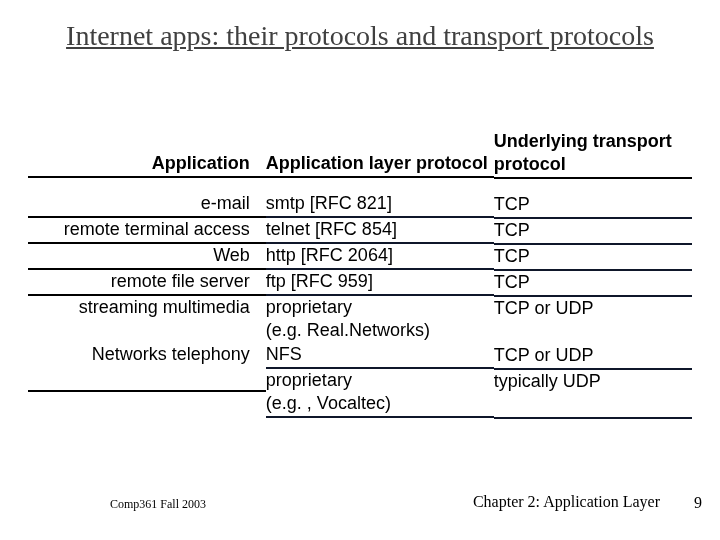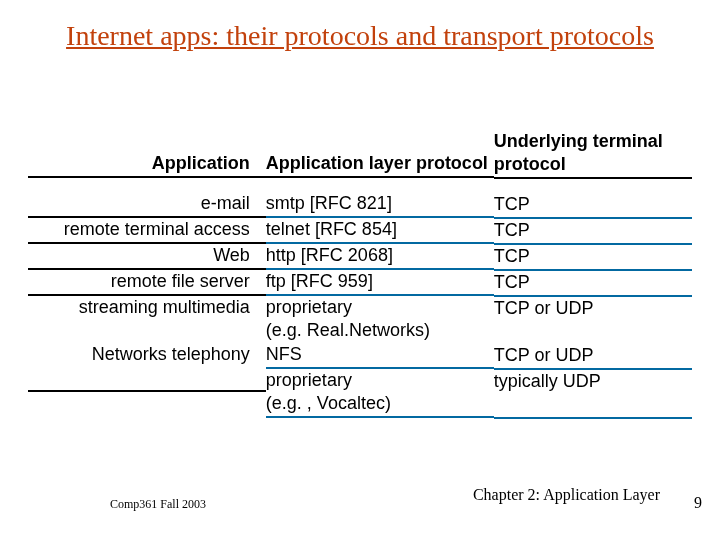--- a/index.html
+++ b/index.html
@@ -21,21 +21,21 @@
   .title {
     position: absolute;
     top: 18px;
     left: 50px;
     right: 50px;
     text-align: center;
     font-family: 'Comic Sans MS', 'Comic Sans', cursive, Georgia, serif;
     font-size: 28px;
     line-height: 1.25;
     text-decoration: underline;
-    color: #c2410c;
+    color: #404040;
   }
   .cols {
     position: absolute;
     top: 130px;
     left: 28px;
     right: 28px;
     display: flex;
     flex-direction: row;
     font-family: Arial, Helvetica, sans-serif;
     font-size: 18px;
@@ -55,39 +55,39 @@
     margin-bottom: 14px;
     min-height: 44px;
     display: flex;
     flex-direction: column;
     justify-content: flex-end;
   }
   .col.app .hdr { text-align: right; padding-right: 16px; }
   .rows { display: flex; flex-direction: column; }
   .cell {
     min-height: 23px;
-    border-bottom: 2px solid #0369a1;
+    border-bottom: 2px solid #0f172a;
     padding-bottom: 1px;
     white-space: pre-line;
   }
   .cell.tall { min-height: 46px; }
   .cell.noborder { border-bottom: none; }
   .col.app .cell { text-align: right; padding-right: 16px; border-bottom: 2px solid #000; }
   .col.app .cell.noborder { border-bottom: none; }
   .footer-left {
     position: absolute;
     left: 110px;
     bottom: 28px;
     font-family: 'Comic Sans MS', cursive, Georgia, serif;
     font-size: 12px;
   }
   .footer-right {
     position: absolute;
     right: 60px;
-    bottom: 36px;
+    bottom: 29px;
     font-family: 'Comic Sans MS', cursive, Georgia, serif;
     font-size: 16px;
   }
   .pagenum {
     position: absolute;
     right: 18px;
     bottom: 28px;
     font-family: 'Comic Sans MS', cursive, Georgia, serif;
     font-size: 16px;
   }
@@ -112,33 +112,33 @@
         <div class="cell tall">Networks telephony</div>
       </div>
     </div>
 
     <div class="col proto">
       <div class="hdr">Application
 layer protocol</div>
       <div class="rows">
         <div class="cell">smtp [RFC 821]</div>
         <div class="cell">telnet [RFC 854]</div>
-        <div class="cell">http [RFC 2068]</div>
+        <div class="cell">http [RFC 2064]</div>
         <div class="cell">ftp [RFC 959]</div>
         <div class="cell tall noborder">proprietary
 (e.g. Real.Networks)</div>
         <div class="cell">NFS</div>
         <div class="cell tall">proprietary
 (e.g. , Vocaltec)</div>
       </div>
     </div>
 
     <div class="col trans">
       <div class="hdr">Underlying
-terminal protocol</div>
+transport protocol</div>
       <div class="rows">
         <div class="cell">TCP</div>
         <div class="cell">TCP</div>
         <div class="cell">TCP</div>
         <div class="cell">TCP</div>
         <div class="cell tall noborder">TCP or UDP</div>
         <div class="cell">TCP or UDP</div>
         <div class="cell tall">typically UDP</div>
       </div>
     </div>

